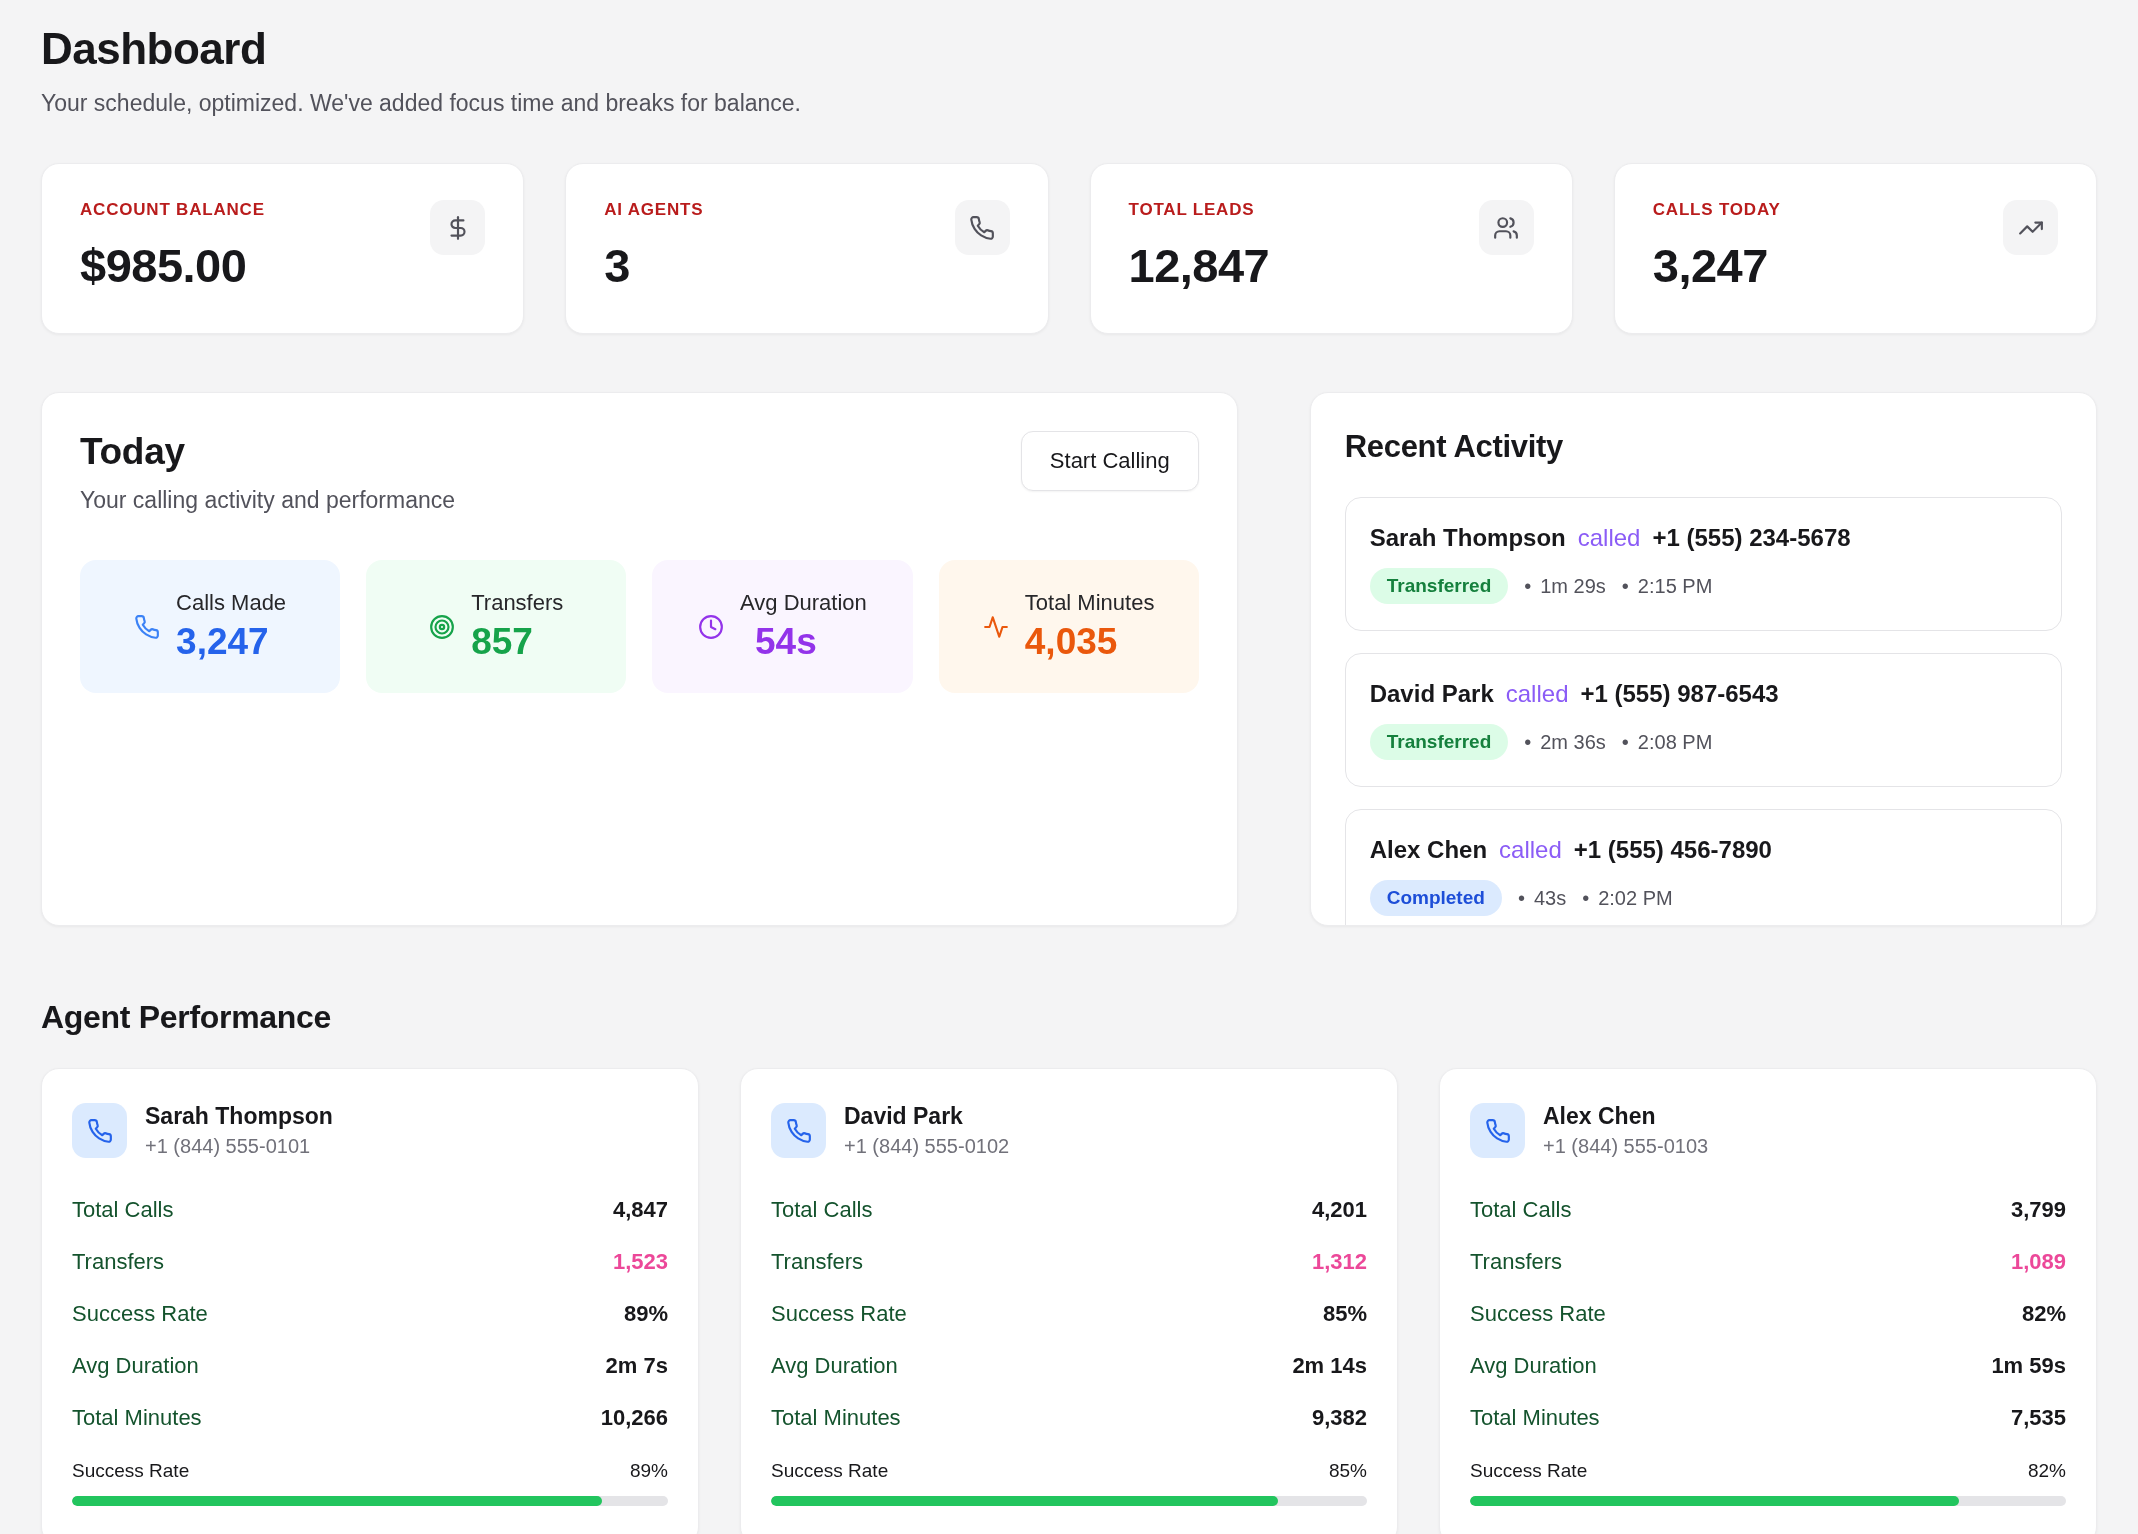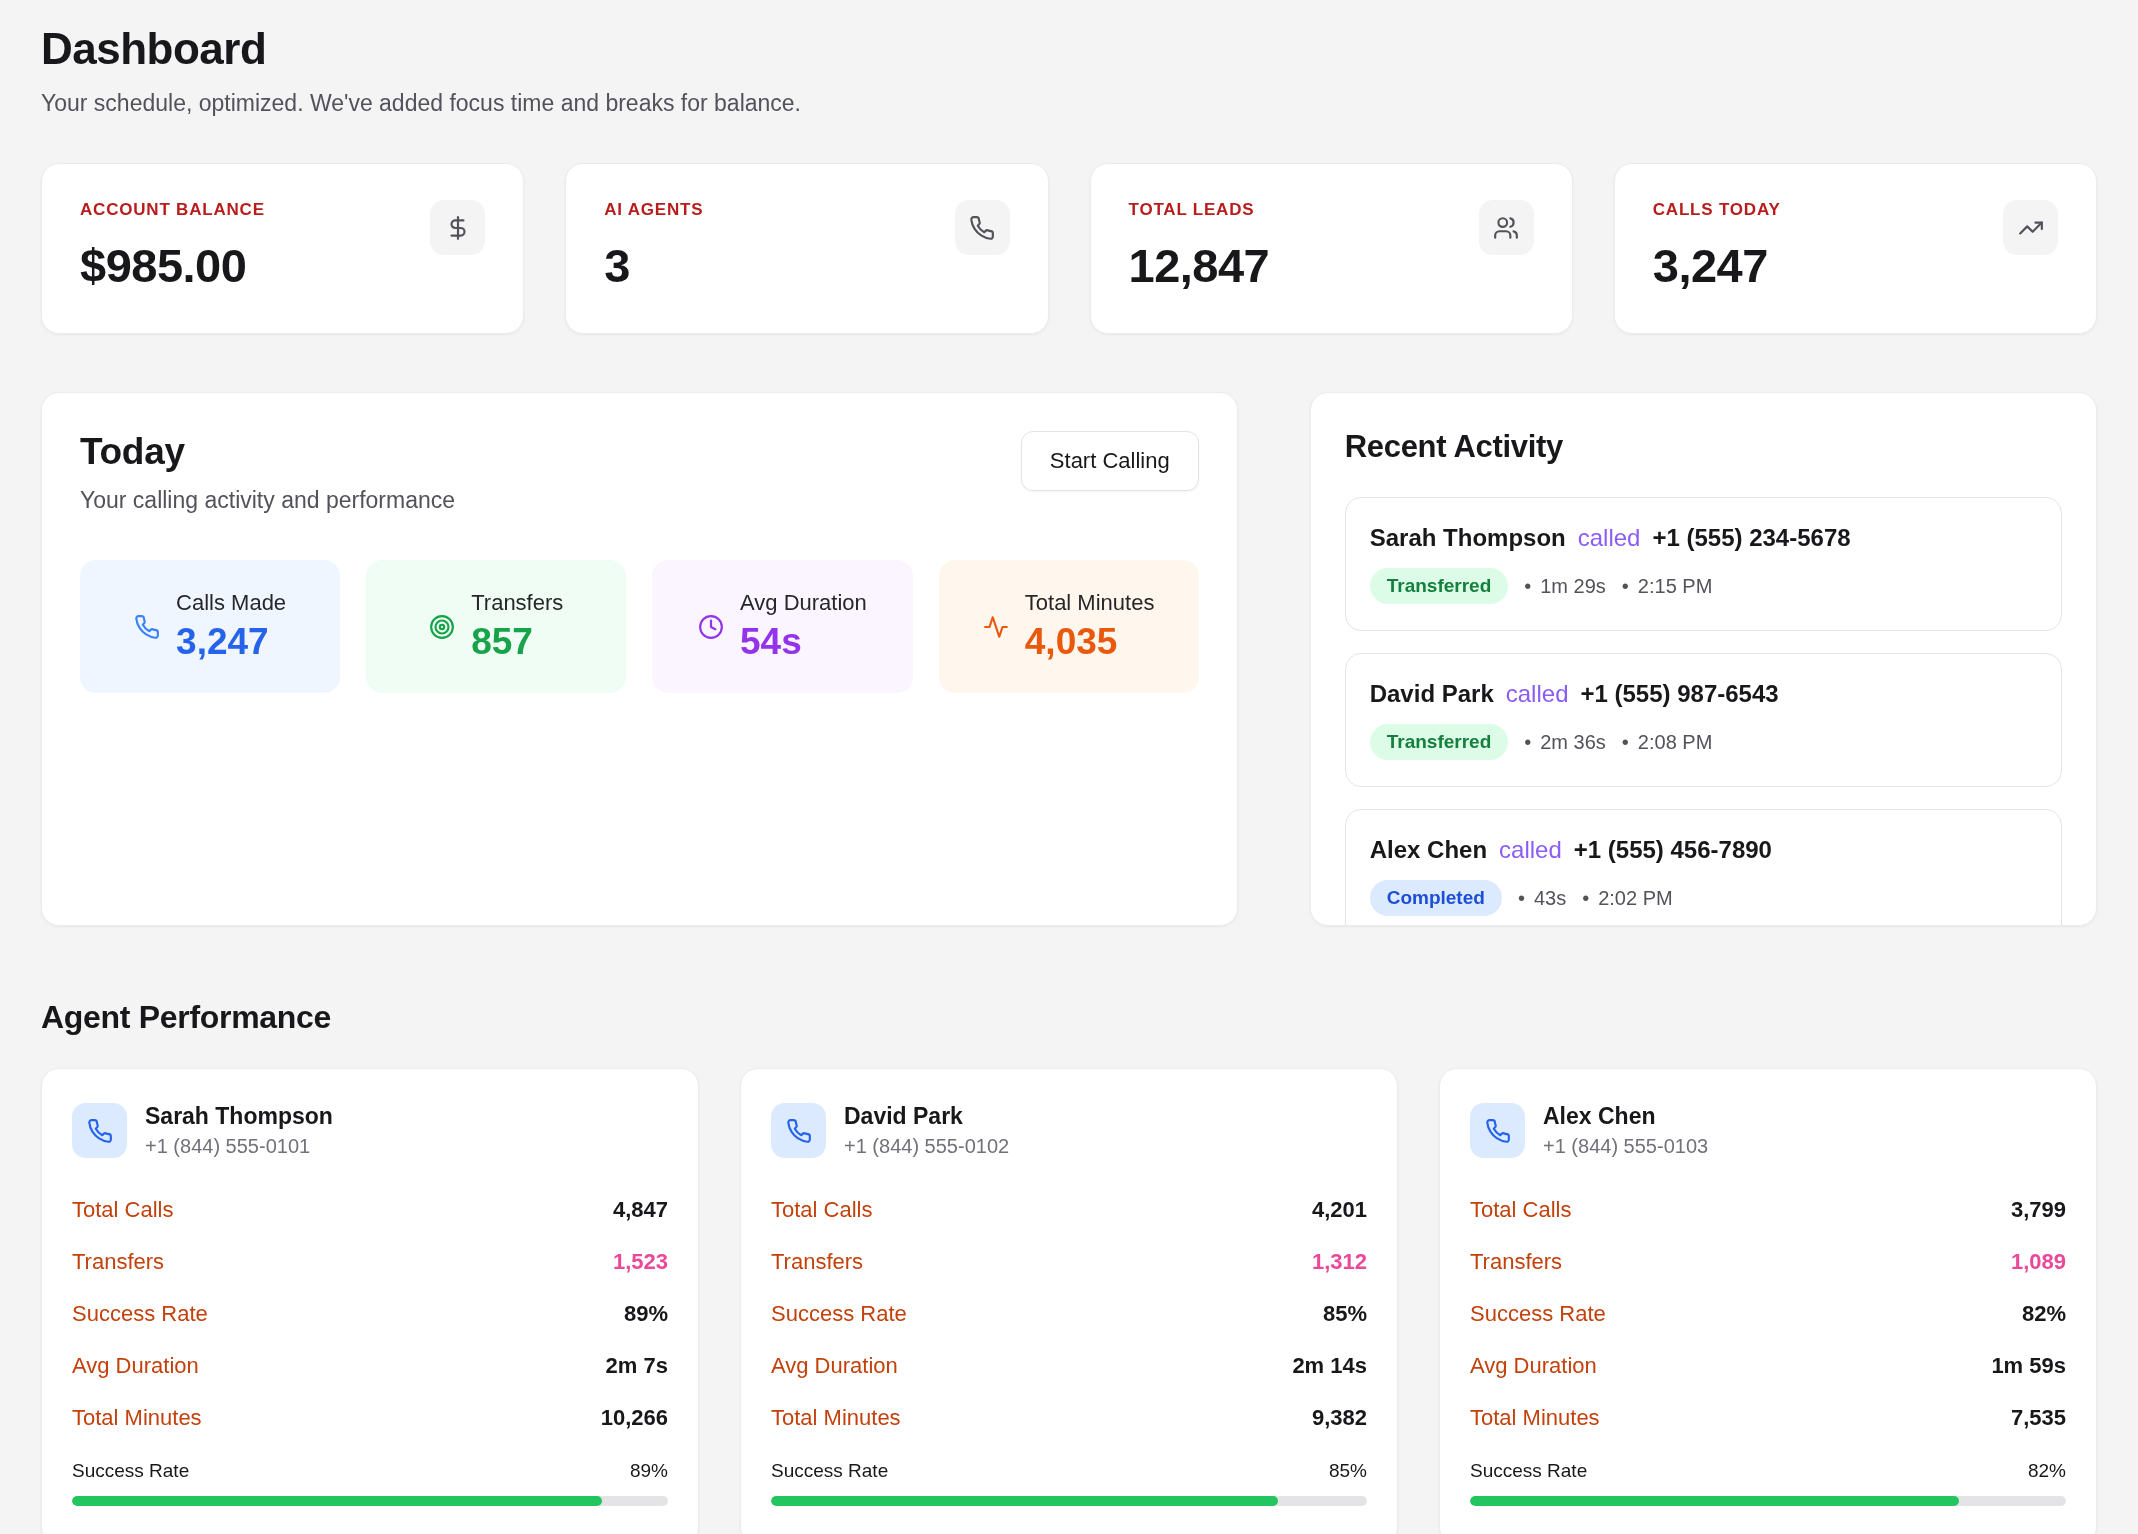--- a/index.html
+++ b/index.html
@@ -44,21 +44,21 @@
     background: #fff; border: 1px solid #e4e4e7; border-radius: 12px;
     padding: 16px 28px; font-size: 22px; font-weight: 500; color: #18181b;
     box-shadow: 0 1px 2px rgba(0,0,0,0.05); cursor: pointer; font-family: inherit;
   }
   .tiles { display: grid; grid-template-columns: repeat(4, 1fr); gap: 26px; margin-top: 46px; }
   .tile { border-radius: 16px; height: 133px; display: flex; align-items: center; justify-content: center; gap: 16px; padding: 0 14px; }
   .tile-label { font-size: 22px; font-weight: 500; color: #27272a; }
   .tile-value { font-size: 37px; font-weight: 700; margin-top: 5px; }
   .tile-blue   { background: #eff6ff; } .tile-blue .ticon   { color: #3b82f6; } .tile-blue .tile-value   { color: #2563eb; }
   .tile-green  { background: #f0fdf4; } .tile-green .ticon  { color: #16a34a; } .tile-green .tile-value  { color: #16a34a; }
-  .tile-purple { background: #faf5ff; } .tile-purple .ticon { color: #9333ea; } .tile-purple .tile-value { color: #9333ea; }
+  .tile-purple { background: #faf5ff; } .tile-purple .ticon { color: #9333ea; } .tile-purple .tile-value { color: #9333ea; margin-left: 15px; }
   .tile-orange { background: #fff7ed; } .tile-orange .ticon { color: #ea580c; } .tile-orange .tile-value { color: #ea580c; }
 
   .recent-card { padding: 36px 34px; height: 534px; overflow: hidden; }
   .recent-title { font-size: 31px; font-weight: 700; letter-spacing: -0.3px; }
   .activity-list { margin-top: 32px; display: flex; flex-direction: column; gap: 22px; }
   .activity-item { border: 1px solid #e4e4e7; border-radius: 16px; padding: 26px 24px; background: #fff; }
   .activity-line1 { font-size: 24px; display: flex; gap: 12px; align-items: baseline; flex-wrap: wrap; }
   .a-name { font-weight: 700; }
   .a-action { color: #8b5cf6; font-weight: 400; }
   .a-phone { font-weight: 700; }
@@ -72,21 +72,21 @@
   .section-title { font-size: 32px; font-weight: 700; margin-top: 73px; letter-spacing: -0.3px; }
   .agents { display: grid; grid-template-columns: repeat(3, 1fr); gap: 41px; margin-top: 32px; }
   .agent-card { padding: 34px 30px 38px 30px; }
   .agent-head { display: flex; align-items: center; gap: 18px; }
   .avatar { width: 55px; height: 55px; border-radius: 14px; background: #dbeafe; color: #2563eb;
             display: flex; align-items: center; justify-content: center; flex: none; }
   .agent-name { font-size: 23px; font-weight: 700; }
   .agent-phone { font-size: 20px; color: #71717a; margin-top: 5px; }
   .metrics { margin-top: 26px; }
   .metric-row { display: flex; justify-content: space-between; align-items: center; padding: 13px 0; font-size: 22px; }
-  .metric-label { color: #c2410c; }
+  .metric-label { color: #14532d; }
   .metric-value { font-weight: 700; color: #18181b; }
   .metric-value.green { color: #ec4899; }
   .progress-sec { margin-top: 16px; }
   .progress-head { display: flex; justify-content: space-between; font-size: 19px; color: #18181b; }
   .progress-track { height: 10px; background: #e4e4e7; border-radius: 99px; margin-top: 14px; overflow: hidden; }
   .progress-fill { height: 100%; background: #22c55e; border-radius: 99px; }
 </style>
 </head>
 <body>
 

